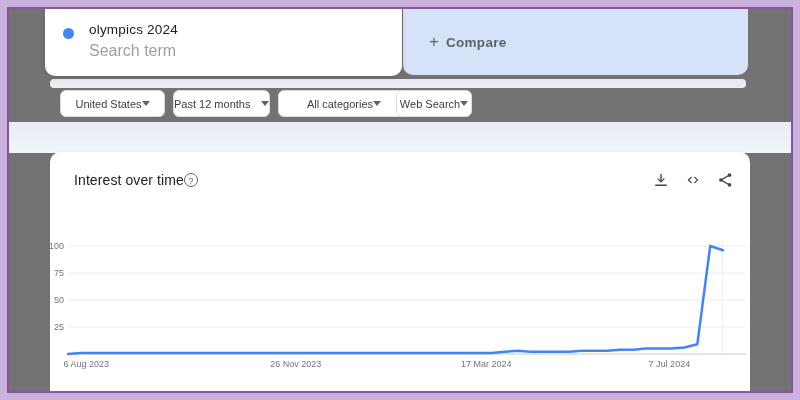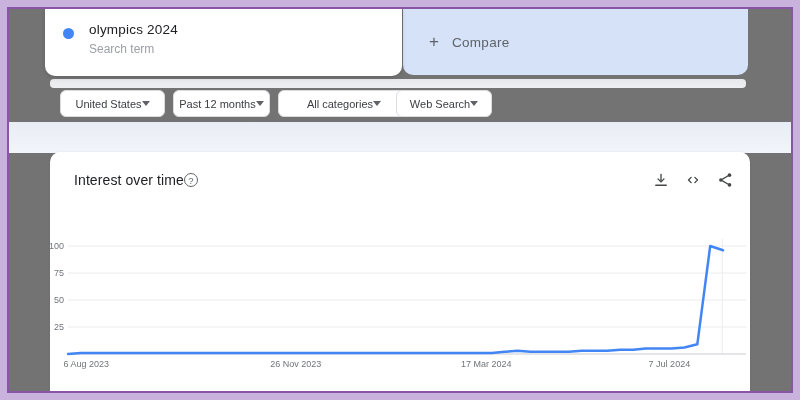--- a/index.html
+++ b/index.html
@@ -16,48 +16,48 @@
     box-shadow:0 1px 4px rgba(32,33,36,.20); z-index:3;
   }
   .term-dot {
     position:absolute; left:18px; top:19px; width:11px; height:11px;
     border-radius:50%; background:#4285f4;
   }
   .term-label {
     position:absolute; left:44px; top:13px; font-size:13.5px; color:#202124; letter-spacing:.2px;
   }
   .term-sub {
-    position:absolute; left:44px; top:33px; font-size:12px; color:#9aa0a6;
+    position:absolute; left:44px; top:33px; font-size:16px; color:#9aa0a6;
   }
   .compare-card {
     position:absolute; left:394px; top:0; width:345px; height:66px;
     background:#d5e2f8; border-radius:0 0 10px 10px; z-index:2;
     display:flex; align-items:center; cursor:pointer;
   }
   .compare-plus { font-size:17px; color:#5f6368; margin-left:26px; font-weight:400; }
-  .compare-label { font-size:13.5px; color:#5f6368; margin-left:13px; font-weight:400; letter-spacing:.3px; }
+  .compare-label { font-size:13.5px; color:#5f6368; margin-left:7px; font-weight:700; letter-spacing:.3px; }
   .header-strip {
     position:absolute; left:41px; top:70px; width:696px; height:9px;
     background:linear-gradient(#e6e8ec,#edeff2); border-radius:4px; z-index:1;
   }
   
   .pill {
     position:absolute; top:81px; height:27px; background:#fff;
     border:1px solid #dadce0; border-radius:6px;
     display:flex; align-items:center; justify-content:center; gap:0;
     font-size:11px; color:#3c4043; cursor:pointer; z-index:2;
   }
   .pill .caret {
     width:0; height:0; border-left:4px solid transparent; border-right:4px solid transparent;
     border-top:5px solid #5f6368;
   }
   #pill-0 { left:51px;  width:105px; }
-  #pill-1 { left:164px; width:97px; }
+  #pill-1 { left:164px; width:97px;justify-content:space-between; }
   #pill-2 { left:269px; width:132px; }
-  #pill-3 { left:387px; width:96px; }
+  #pill-3 { left:387px; width:76px; }
   
   .section-band {
     position:absolute; left:0; right:0; top:113px; height:31px;
     background:linear-gradient(#e8ecf4,#f2f5fa);
   }
   
   .chart-card {
     position:absolute; left:41px; top:143px; width:700px; bottom:0;
     background:#fff; border-radius:10px 10px 0 0;
     box-shadow:0 0 3px rgba(32,33,36,.08);

